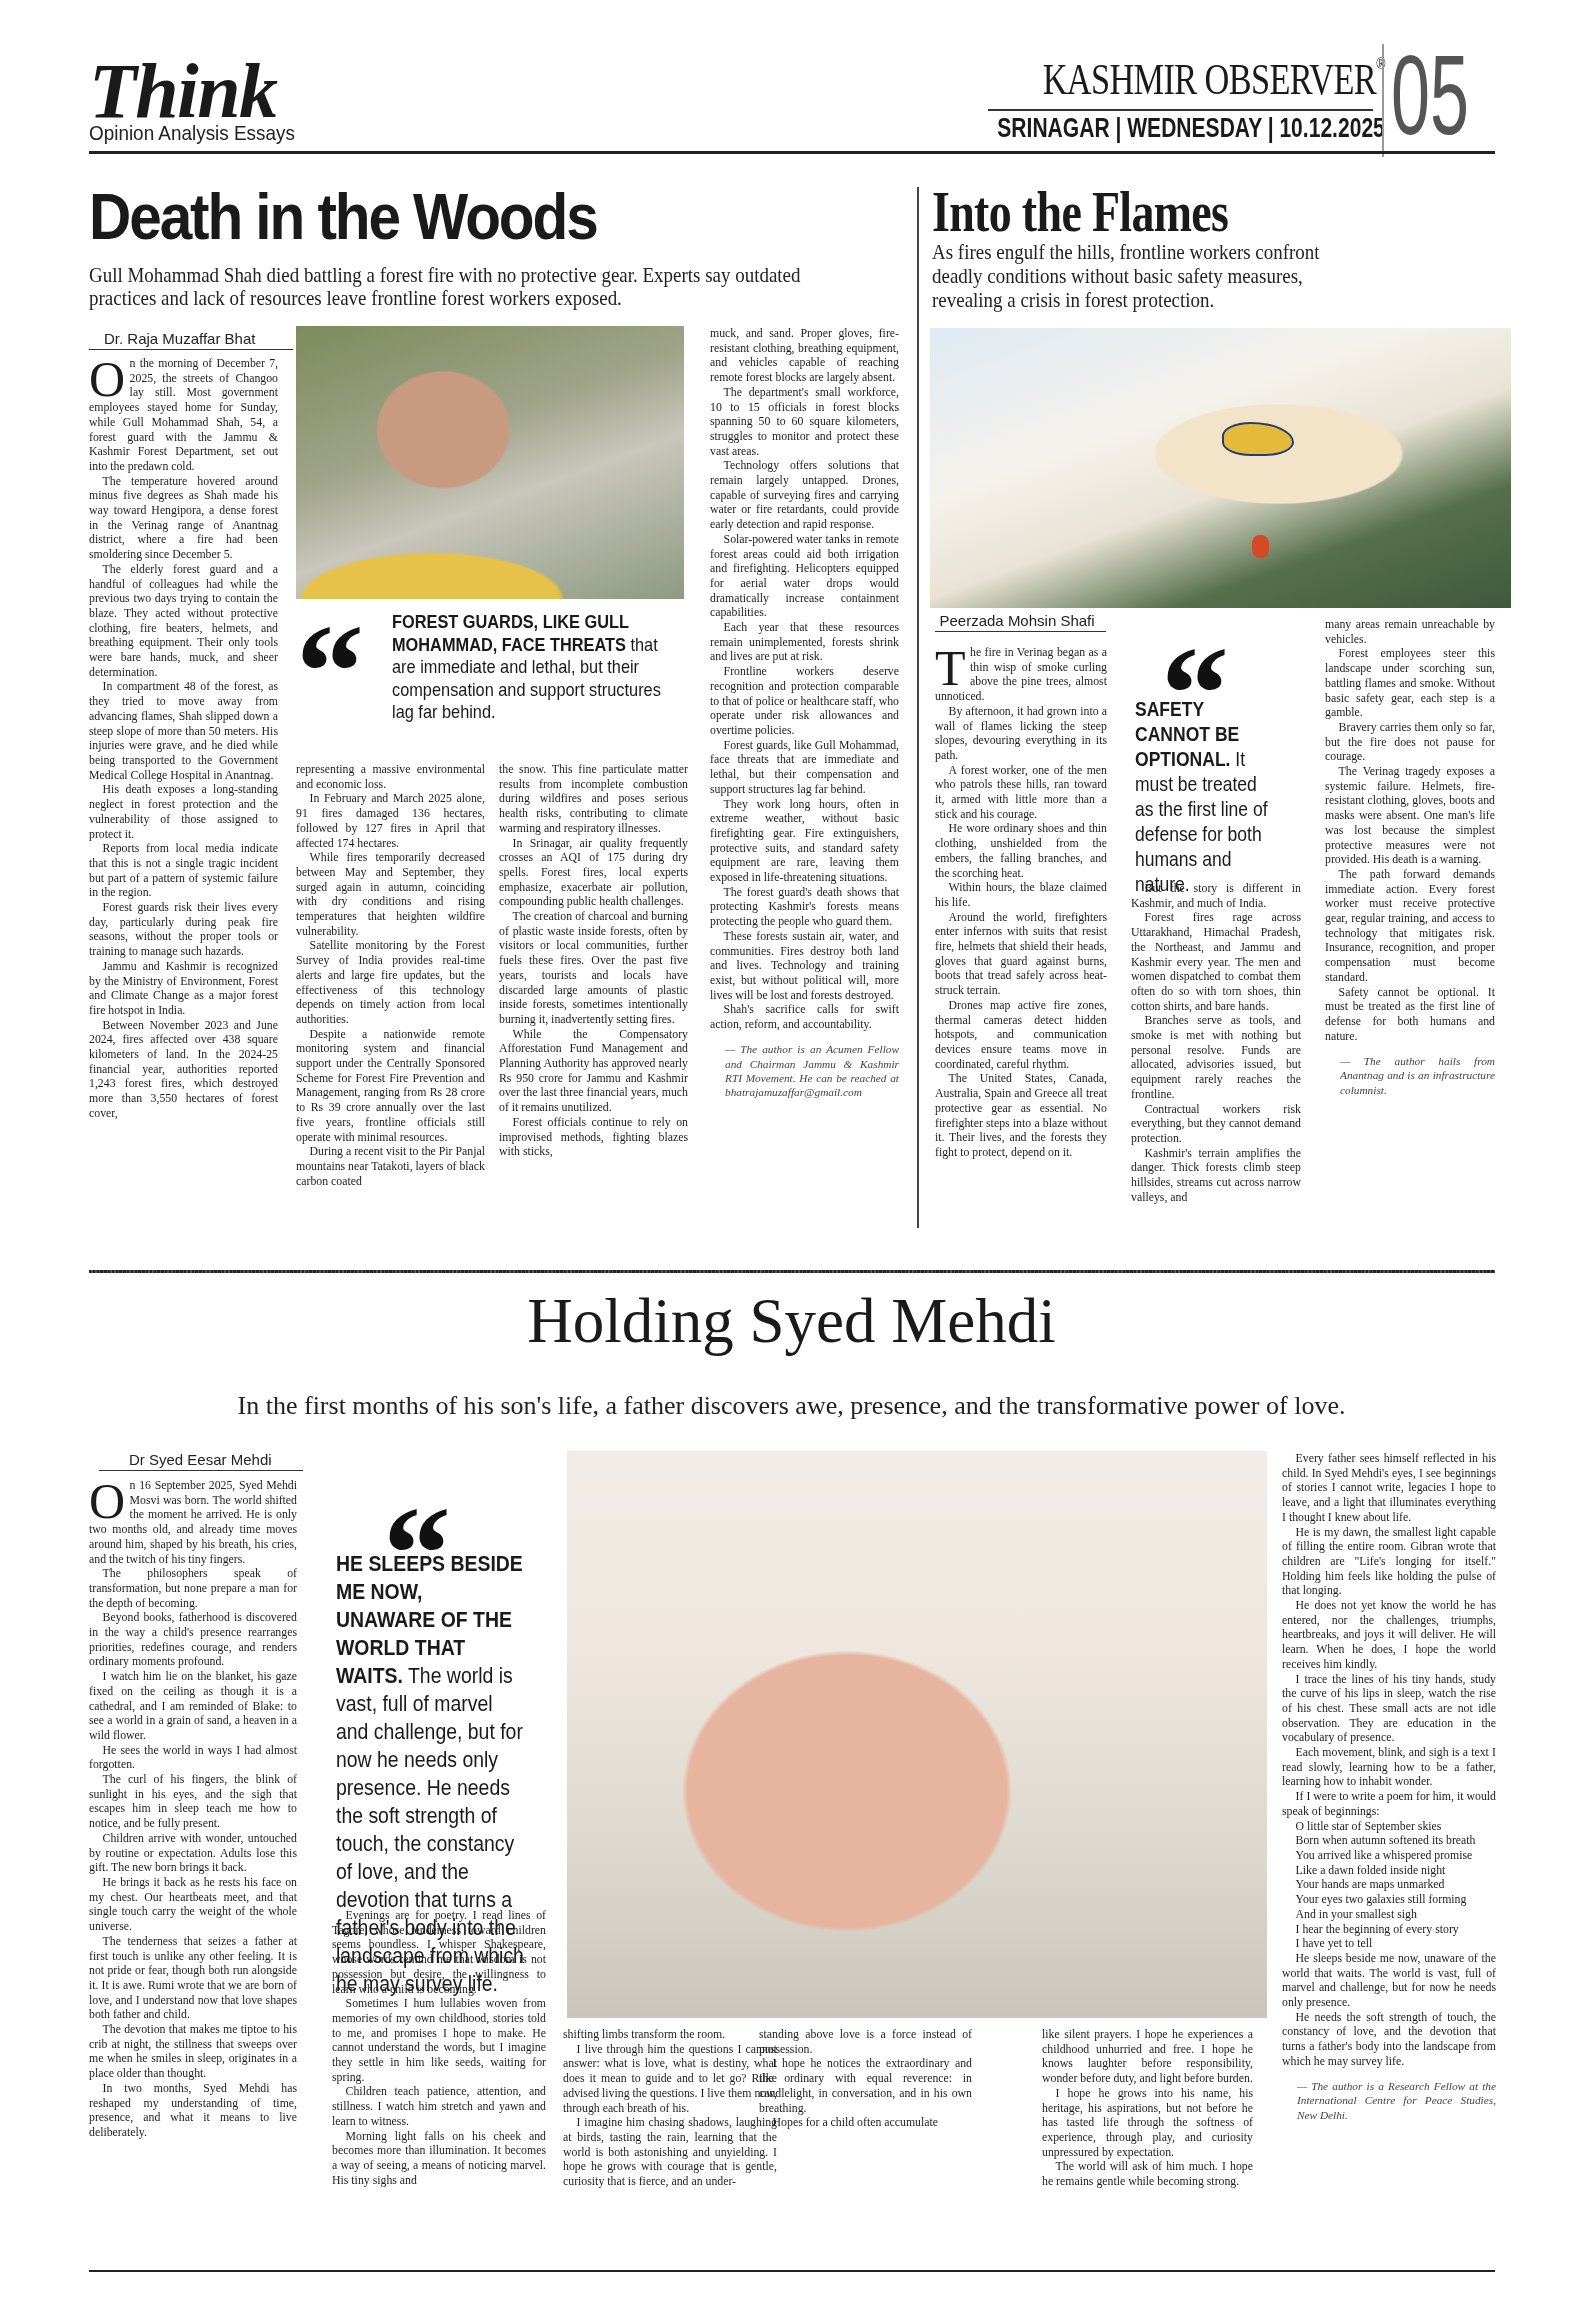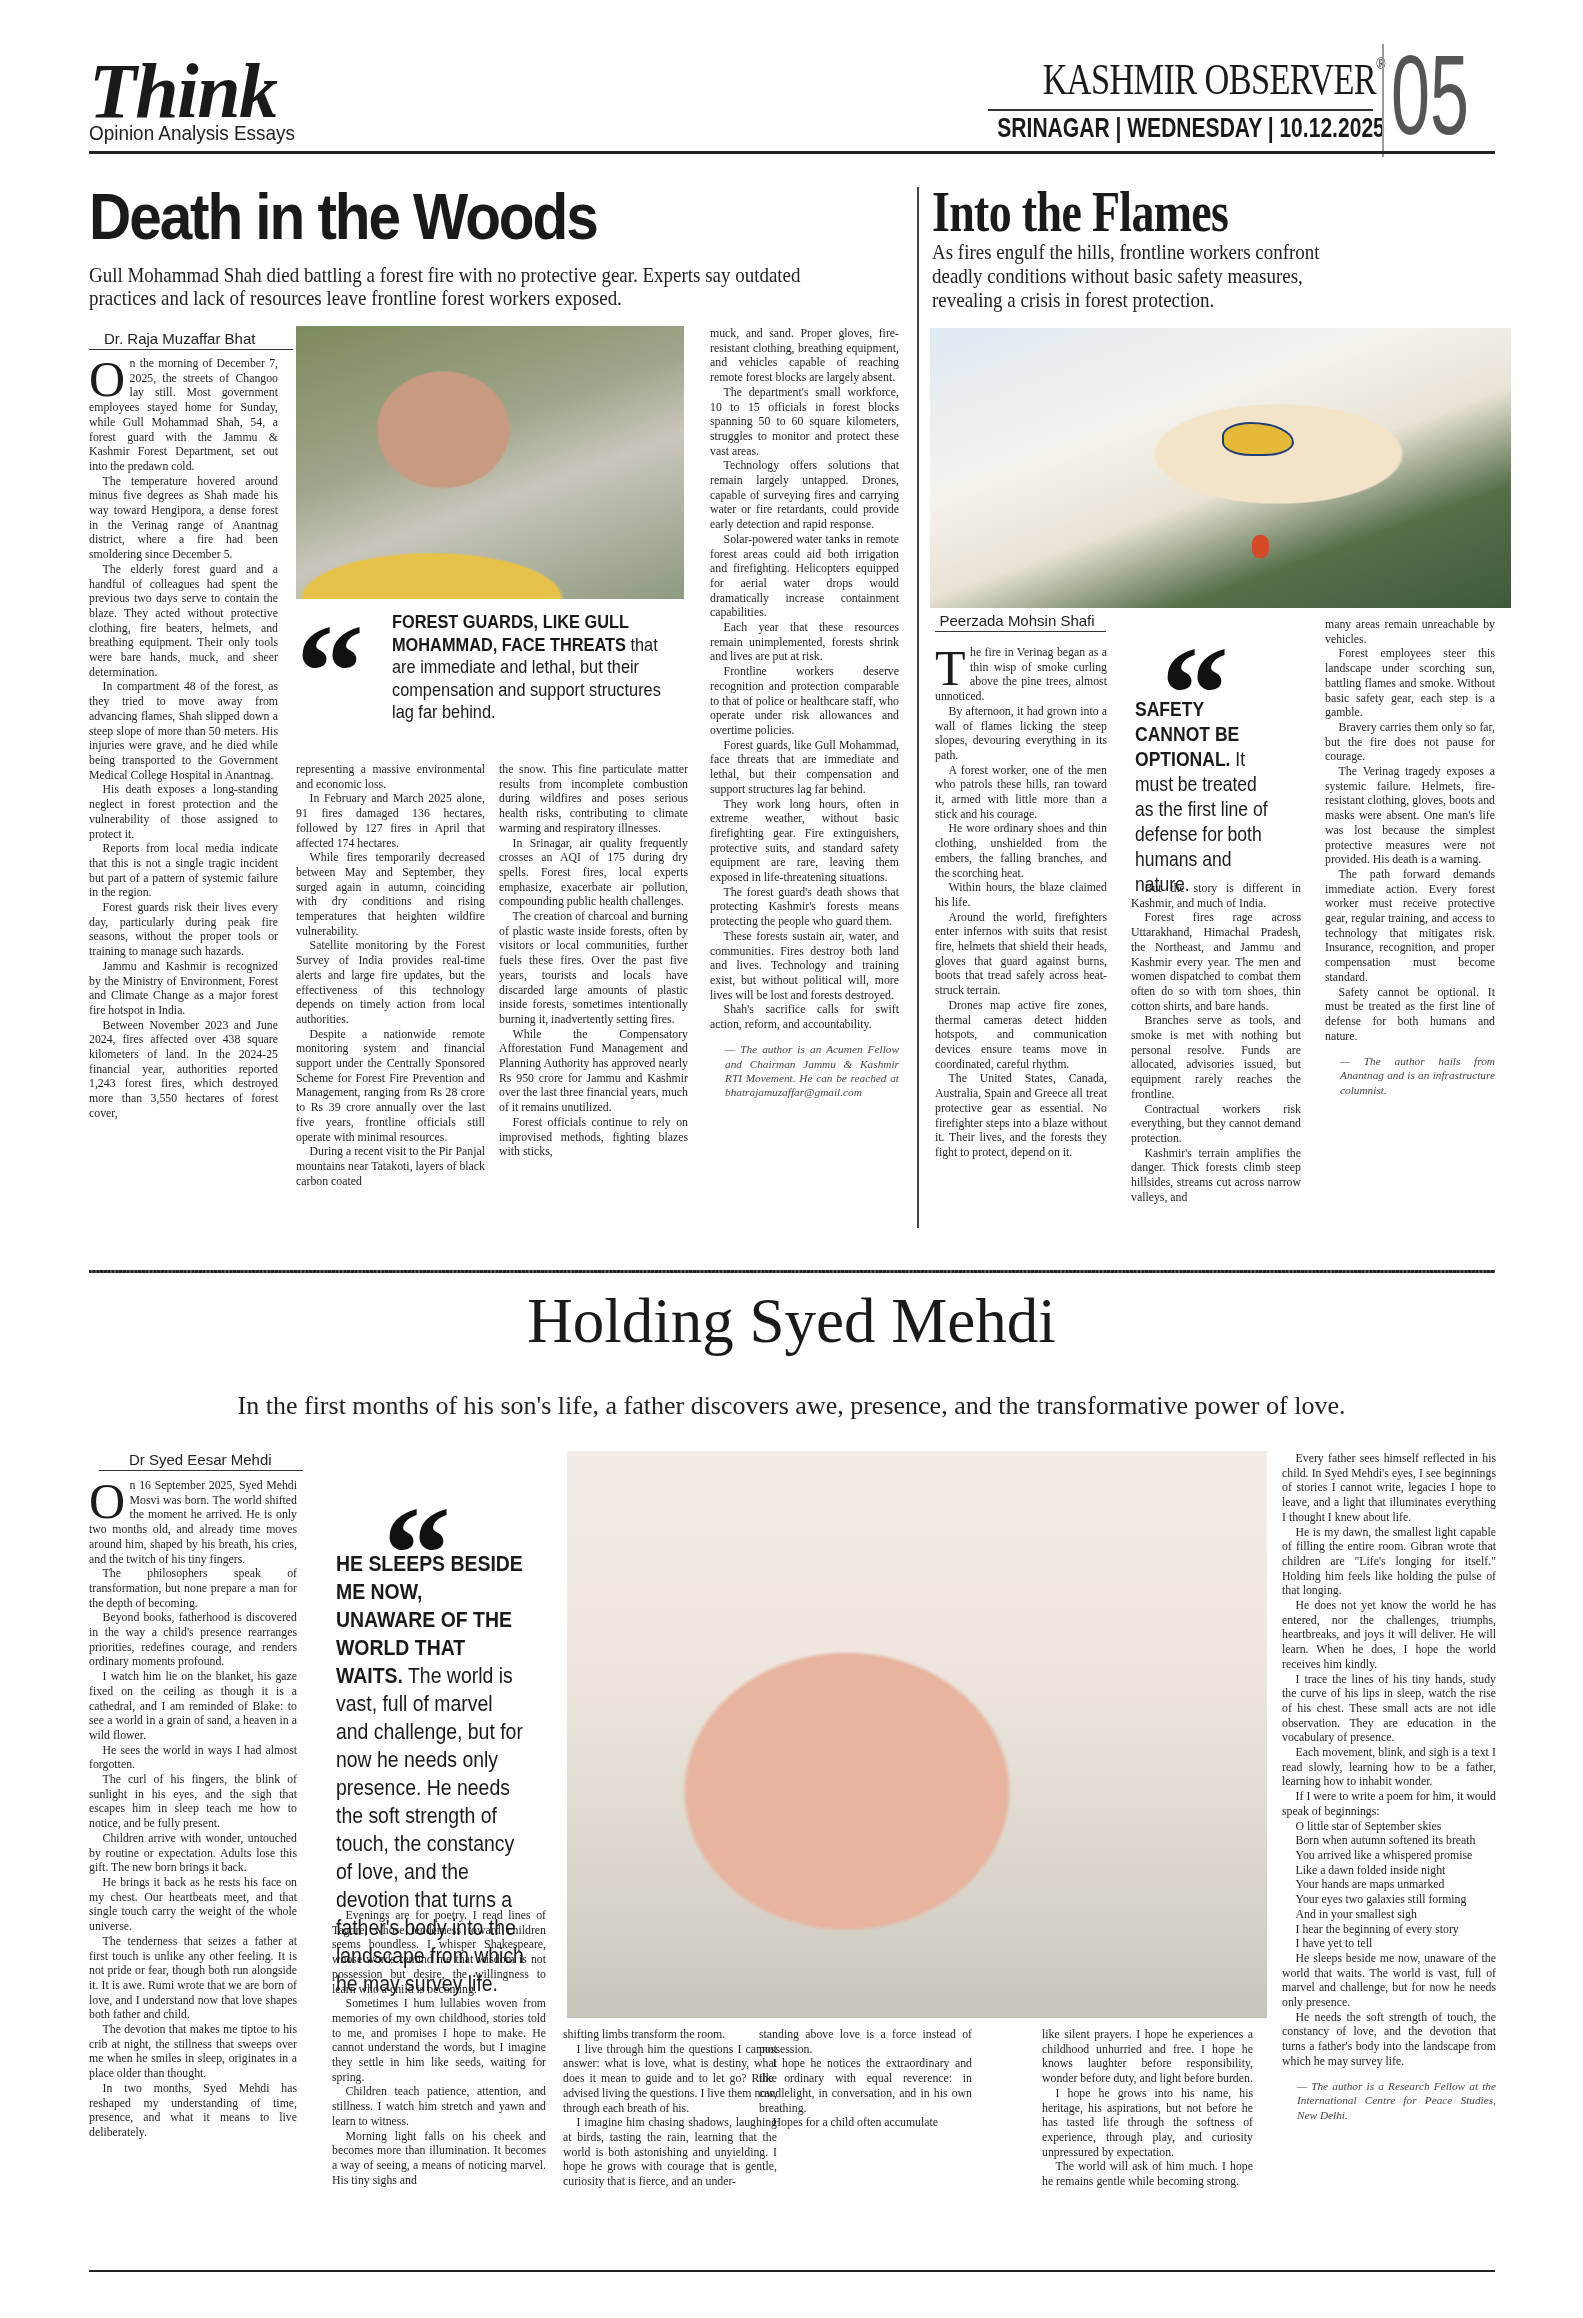--- a/index.html
+++ b/index.html
@@ -58,21 +58,21 @@
 <div class="abs mast-rule" data-interactable="false"></div>
 
 <div class="abs h1" style="left:89px;top:181px;font-size:65px;line-height:72px;transform:scaleX(.9);transform-origin:left;" data-interactable="false">Death in the Woods</div>
 <div class="abs deck" style="left:89px;top:264px;width:799px;font-size:20.4px;line-height:23.4px;transform:scaleX(.93);transform-origin:left;" data-interactable="false">Gull Mohammad Shah died battling a forest fire with no protective gear. Experts say outdated practices and lack of resources leave frontline forest workers exposed.</div>
 
 <div class="abs byline" style="left:89px;top:330px;width:189px;" data-interactable="false">Dr. Raja Muzaffar Bhat</div>
 
 <div class="abs col" style="left:89px;top:356px;width:189px;" data-interactable="false">
   <p class="noind" data-interactable="false"><span class="dropcap" data-interactable="false">O</span><span data-interactable="false">n the morning of December 7, 2025, the streets of Changoo lay still. Most government employees stayed home for Sunday, while Gull Mohammad Shah, 54, a forest guard with the Jammu &amp; Kashmir Forest Department, set out into the predawn cold.</span></p>
   <p data-interactable="false">The temperature hovered around minus five degrees as Shah made his way toward Hengipora, a dense forest in the Verinag range of Anantnag district, where a fire had been smoldering since December 5.</p>
-  <p data-interactable="false">The elderly forest guard and a handful of colleagues had spent the previous two days serve to contain the blaze. They acted without protective clothing, fire beaters, helmets, and breathing equipment. Their only tools were bare hands, muck, and sheer determination.</p>
+  <p data-interactable="false">The elderly forest guard and a handful of colleagues had while the previous two days trying to contain the blaze. They acted without protective clothing, fire beaters, helmets, and breathing equipment. Their only tools were bare hands, muck, and sheer determination.</p>
   <p data-interactable="false">In compartment 48 of the forest, as they tried to move away from advancing flames, Shah slipped down a steep slope of more than 50 meters. His injuries were grave, and he died while being transported to the Government Medical College Hospital in Anantnag.</p>
   <p data-interactable="false">His death exposes a long-standing neglect in forest protection and the vulnerability of those assigned to protect it.</p>
   <p data-interactable="false">Reports from local media indicate that this is not a single tragic incident but part of a pattern of systemic failure in the region.</p>
   <p data-interactable="false">Forest guards risk their lives every day, particularly during peak fire seasons, without the proper tools or training to manage such hazards.</p>
   <p data-interactable="false">Jammu and Kashmir is recognized by the Ministry of Environment, Forest and Climate Change as a major forest fire hotspot in India.</p>
   <p data-interactable="false">Between November 2023 and June 2024, fires affected over 438 square kilometers of land. In the 2024-25 financial year, authorities reported 1,243 forest fires, which destroyed more than 3,550 hectares of forest cover,</p>
 </div>
 
 <div class="abs photo-man" data-interactable="false"></div>
 

